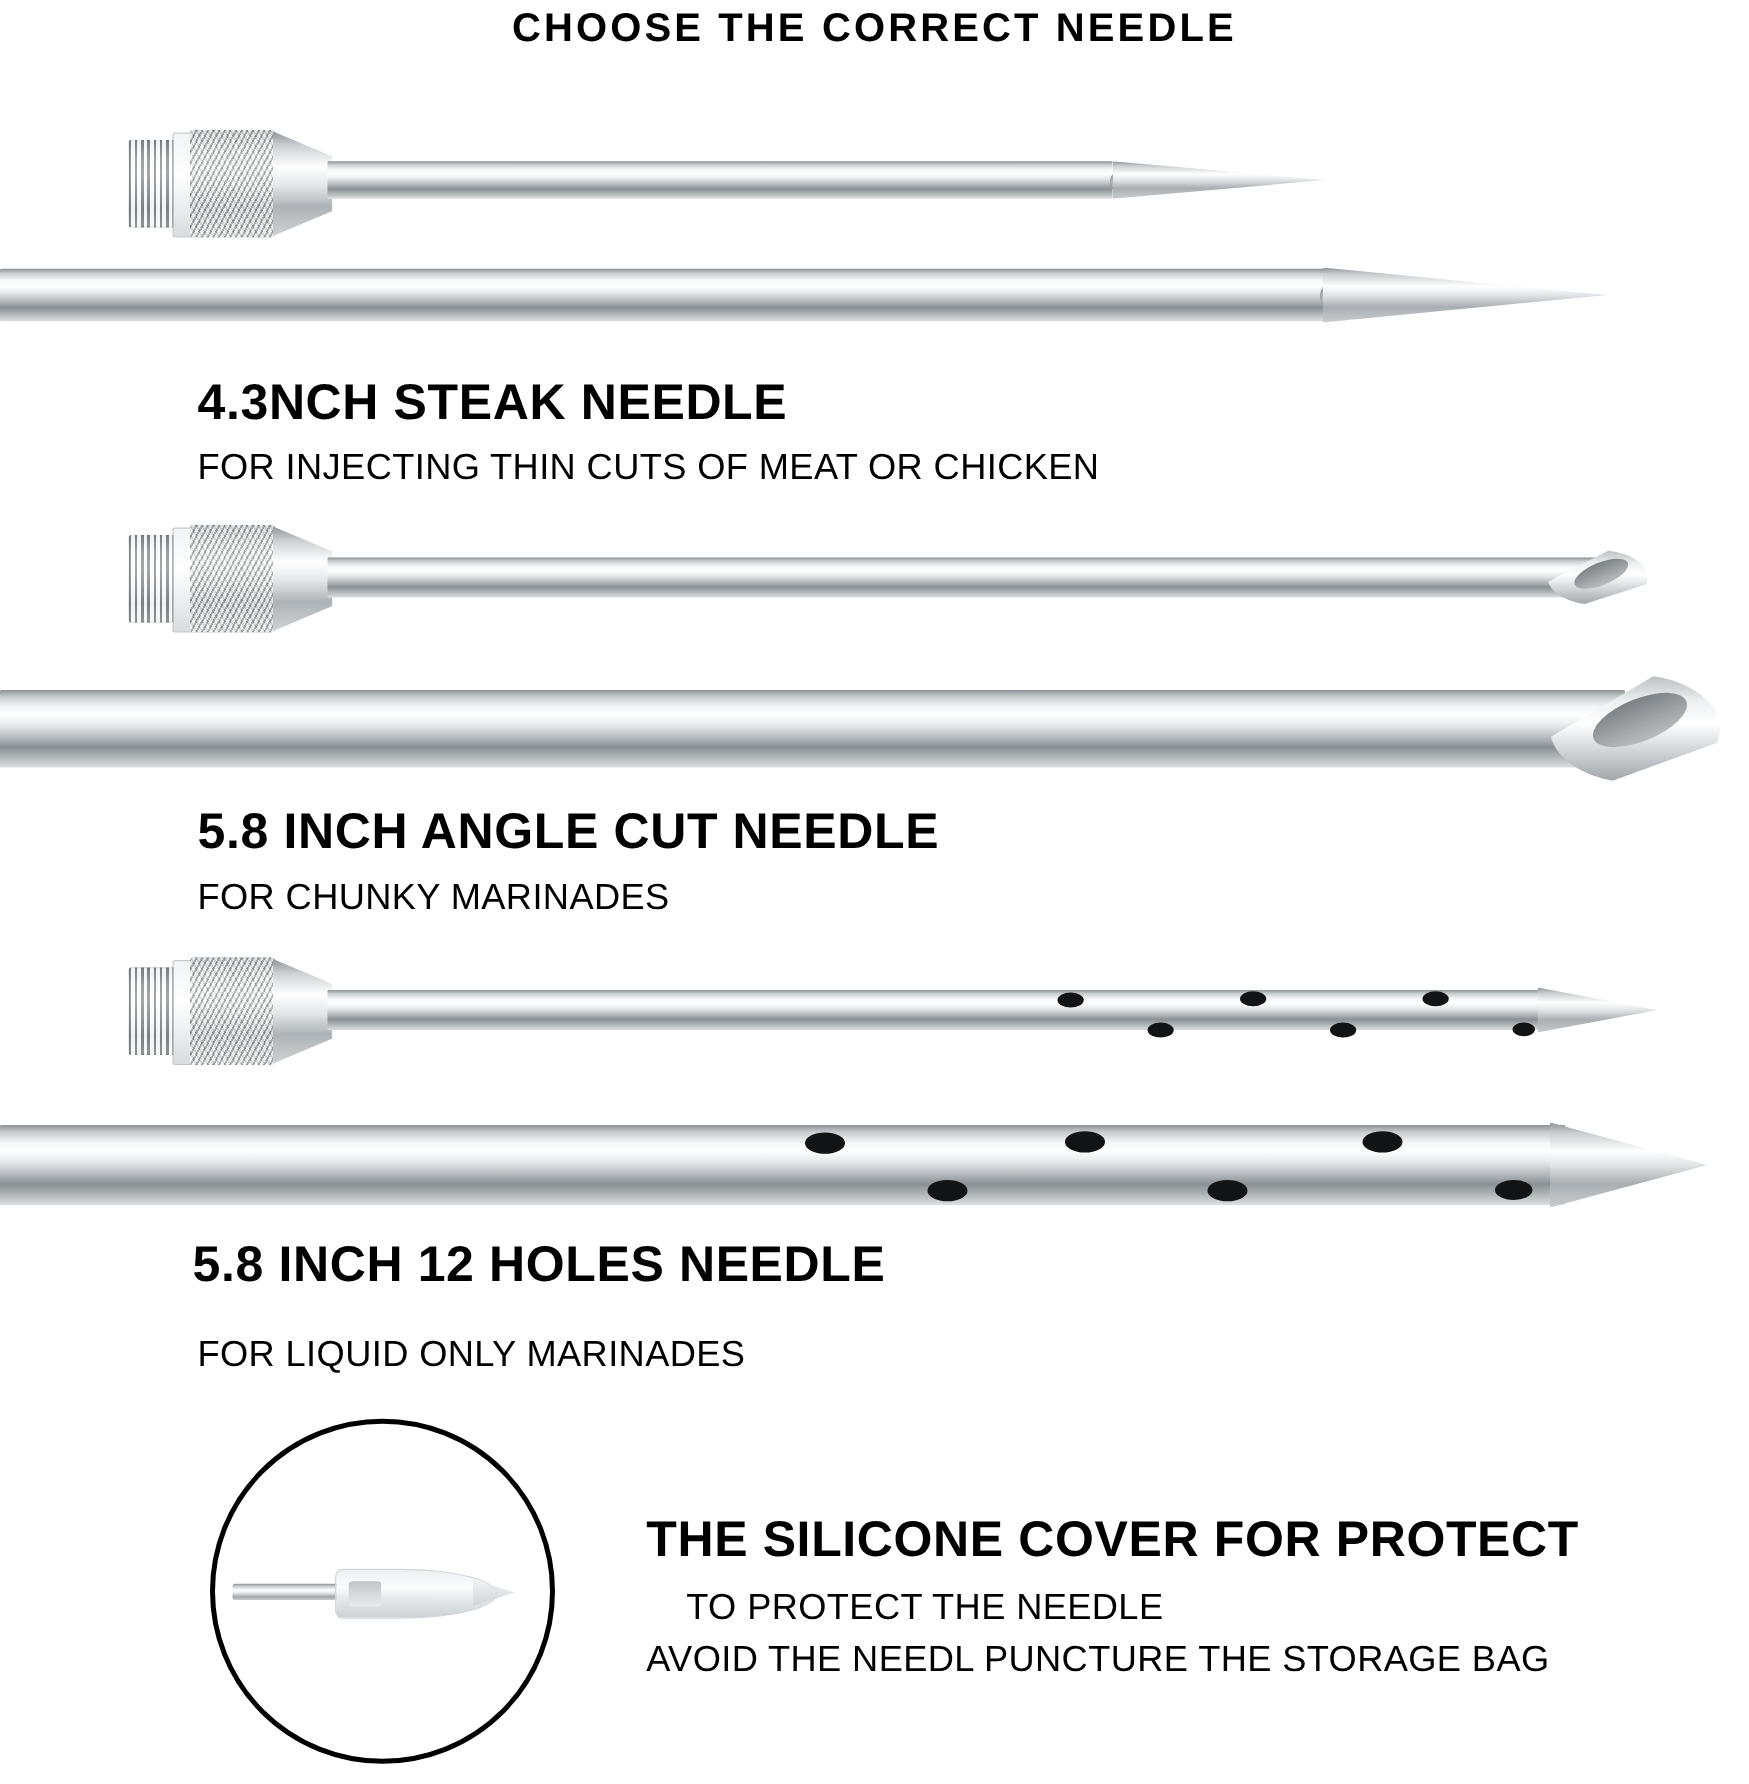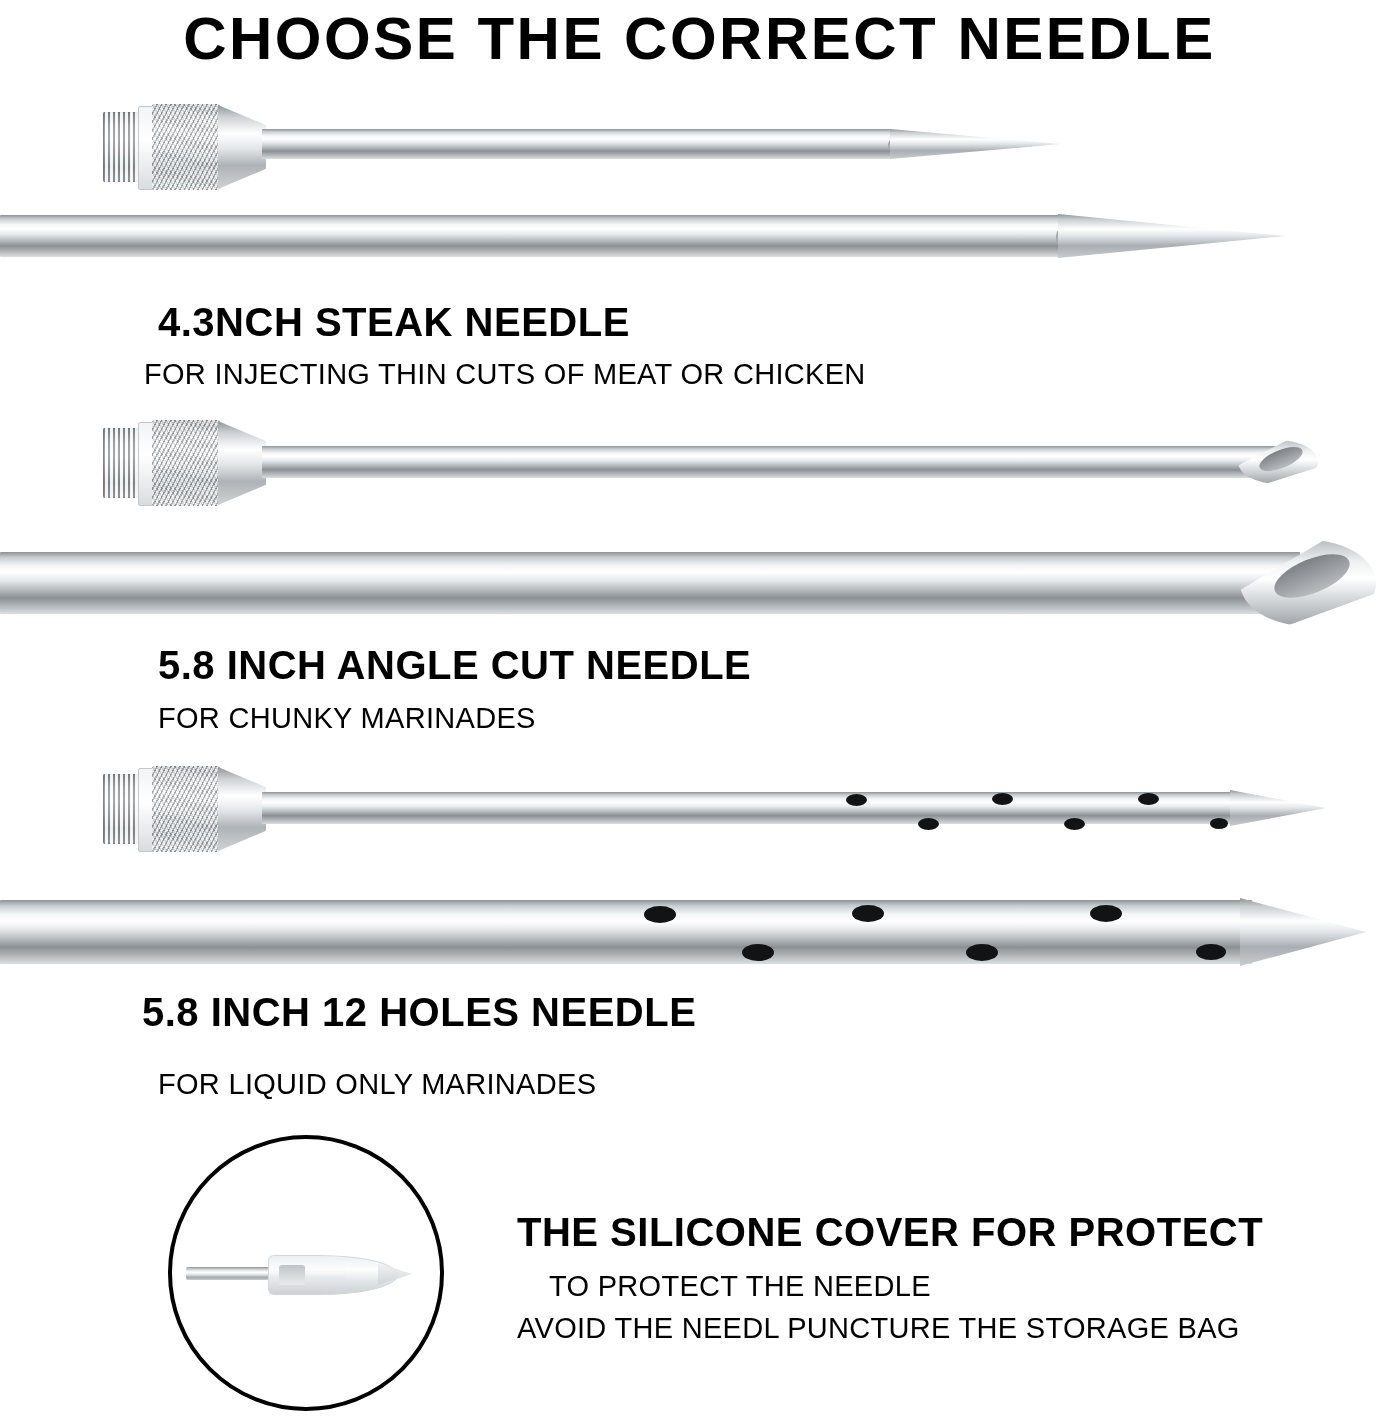--- a/index.html
+++ b/index.html
@@ -16,21 +16,21 @@
     position: relative;
   }
 
   
   .title {
     position: absolute;
     top: 4px;
     left: 0;
     width: 1399px;
     text-align: center;
-    font-size: 60px;
+    font-size: 32px;
     font-weight: bold;
     letter-spacing: 2.5px;
     white-space: nowrap;
   }
 
   
   .shaft {
     position: absolute;
     background: linear-gradient(to bottom,
        #8d9296 0%,
@@ -223,21 +223,21 @@
   <div class="point" style="left:890px; top:129px; width:170px; height:30px;"></div>
 </div>
 
 <div>
   <div class="shaft" style="left:0px; top:215px; width:1060px; height:42px;"></div>
   <div class="port" style="left:1056px; top:224px; width:60px; height:24px;"></div>
   <div class="point" style="left:1058px; top:214px; width:228px; height:44px;"></div>
 </div>
 
 <div class="label-heading" style="left:158px; top:300px;">4.3NCH STEAK NEEDLE</div>
-<div class="label-sub" style="left:144px; top:358px;">FOR  INJECTING THIN CUTS OF MEAT OR CHICKEN</div>
+<div class="label-sub" style="left:158px; top:358px;">FOR  INJECTING THIN CUTS OF MEAT OR CHICKEN</div>
 
 <div>
   <div class="collar">
     <div class="threads" style="left:103px; top:428px; width:38px; height:70px;"></div>
     <div class="ring" style="left:138px; top:422px; width:16px; height:82px;"></div>
     <div class="knurl" style="left:152px; top:420px; width:68px; height:86px;"></div>
     <div class="taper" style="left:218px; top:421px; width:48px; height:84px;"></div>
   </div>
   <div class="shaft" style="left:262px; top:446px; width:1020px; height:32px;"></div>
   <div class="bevel" style="left:1238px; top:440px; width:80px; height:44px;"></div>
@@ -278,21 +278,21 @@
 
   <div class="hole" style="left:644px; top:906px; width:32px; height:17px;"></div>
   <div class="hole" style="left:852px; top:905px; width:32px; height:17px;"></div>
   <div class="hole" style="left:1090px; top:905px; width:32px; height:17px;"></div>
 
   <div class="hole" style="left:742px; top:944px; width:32px; height:17px;"></div>
   <div class="hole" style="left:966px; top:944px; width:32px; height:17px;"></div>
   <div class="hole" style="left:1196px; top:944px; width:30px; height:16px;"></div>
 </div>
 
-<div class="label-heading" style="left:142px; top:990px;">5.8 INCH 12 HOLES NEEDLE</div>
+<div class="label-heading" style="left:154px; top:990px;">5.8 INCH 12 HOLES NEEDLE</div>
 <div class="label-sub" style="left:158px; top:1068px;">FOR  LIQUID ONLY MARINADES</div>
 
 <div class="circle">
   <div class="cover-needle-shaft"></div>
   <div class="cover-silicone"></div>
   <div class="cover-tip"></div>
 </div>
 
 <div class="label-heading" style="left:517px; top:1210px;">THE SILICONE COVER FOR PROTECT</div>
 <div class="label-sub" style="left:517px; top:1270px;margin-left:32px;">TO PROTECT THE NEEDLE</div>

